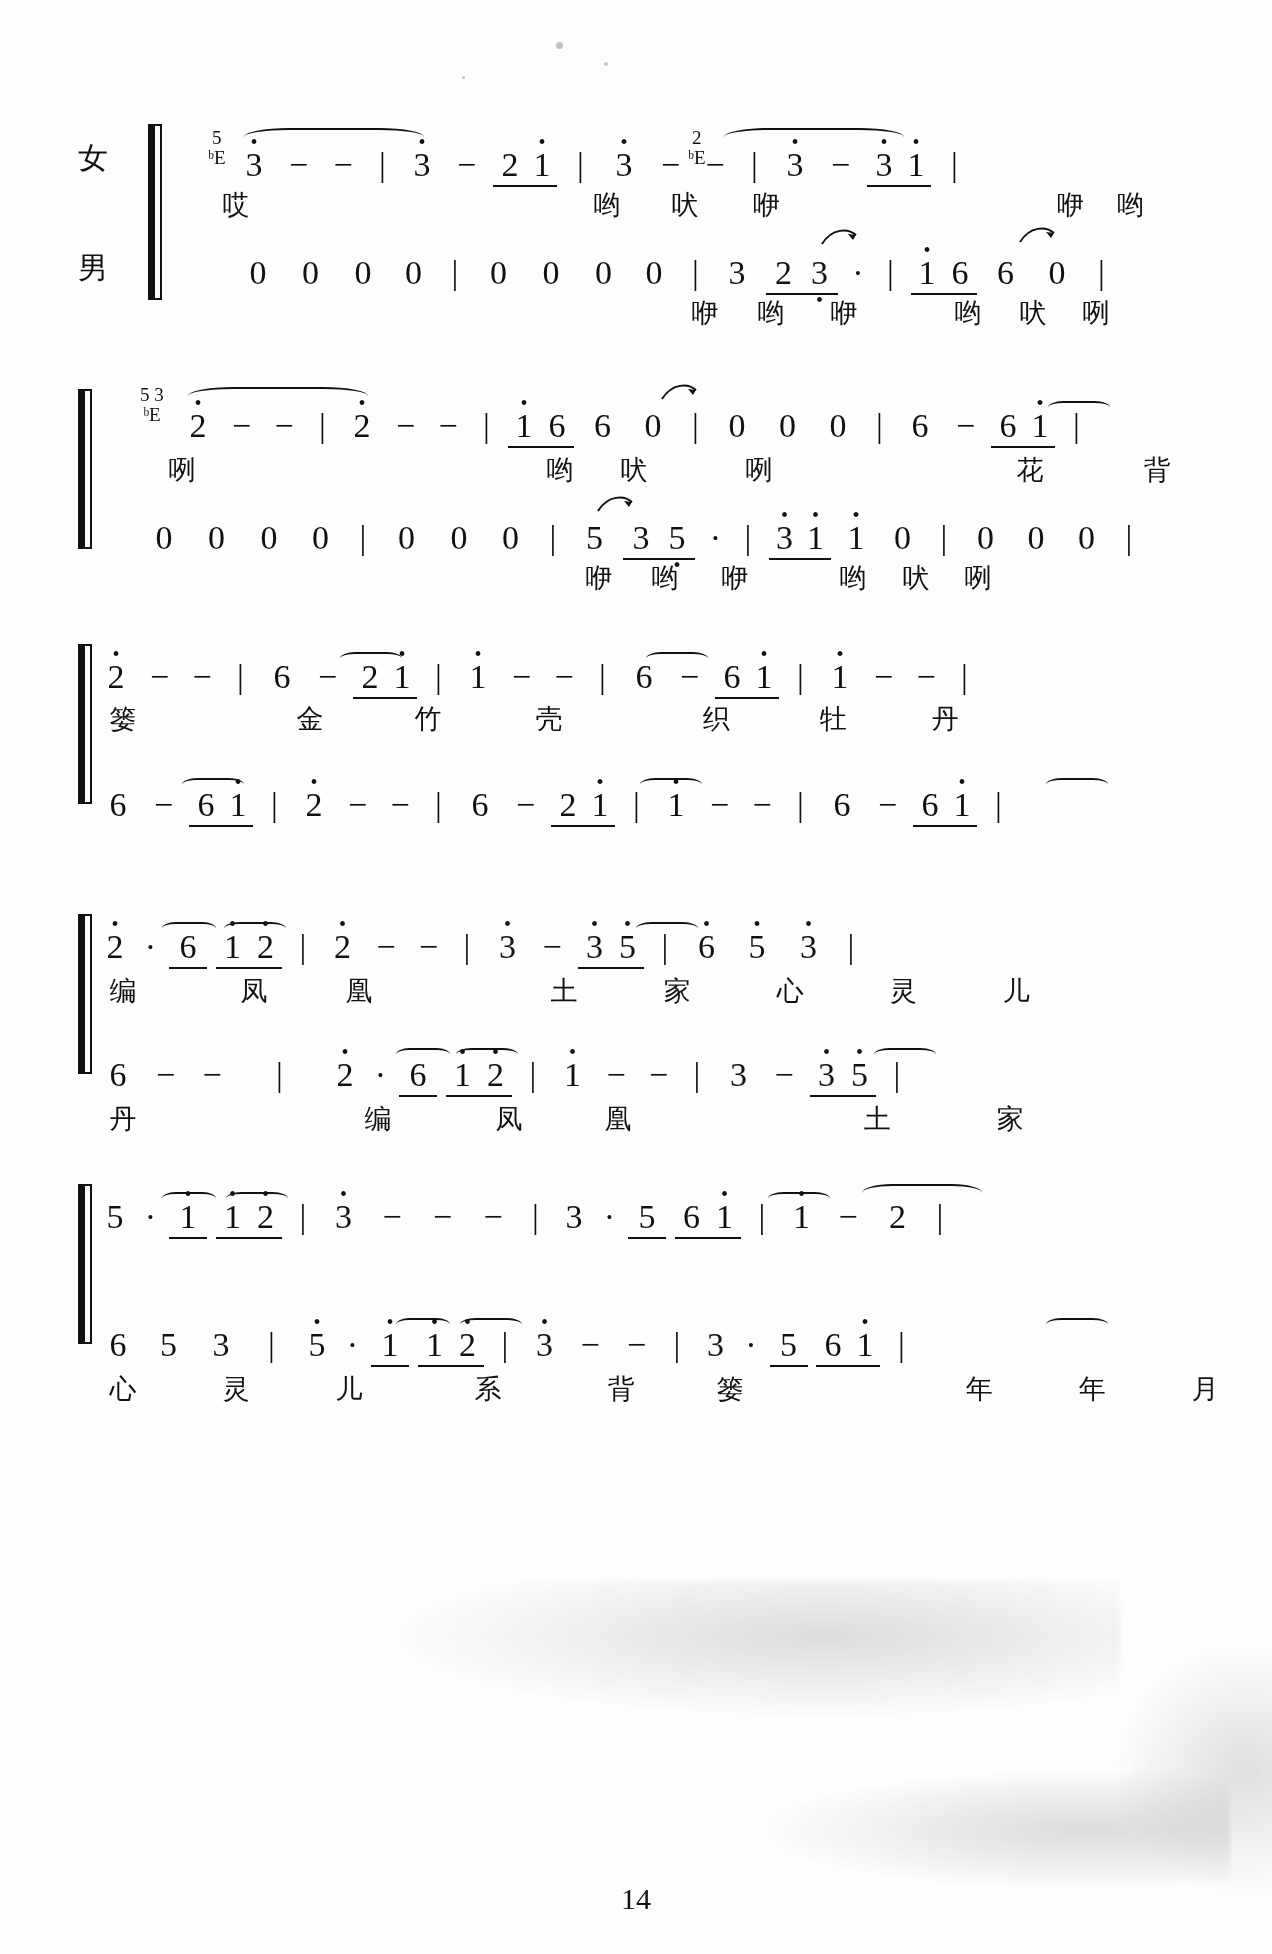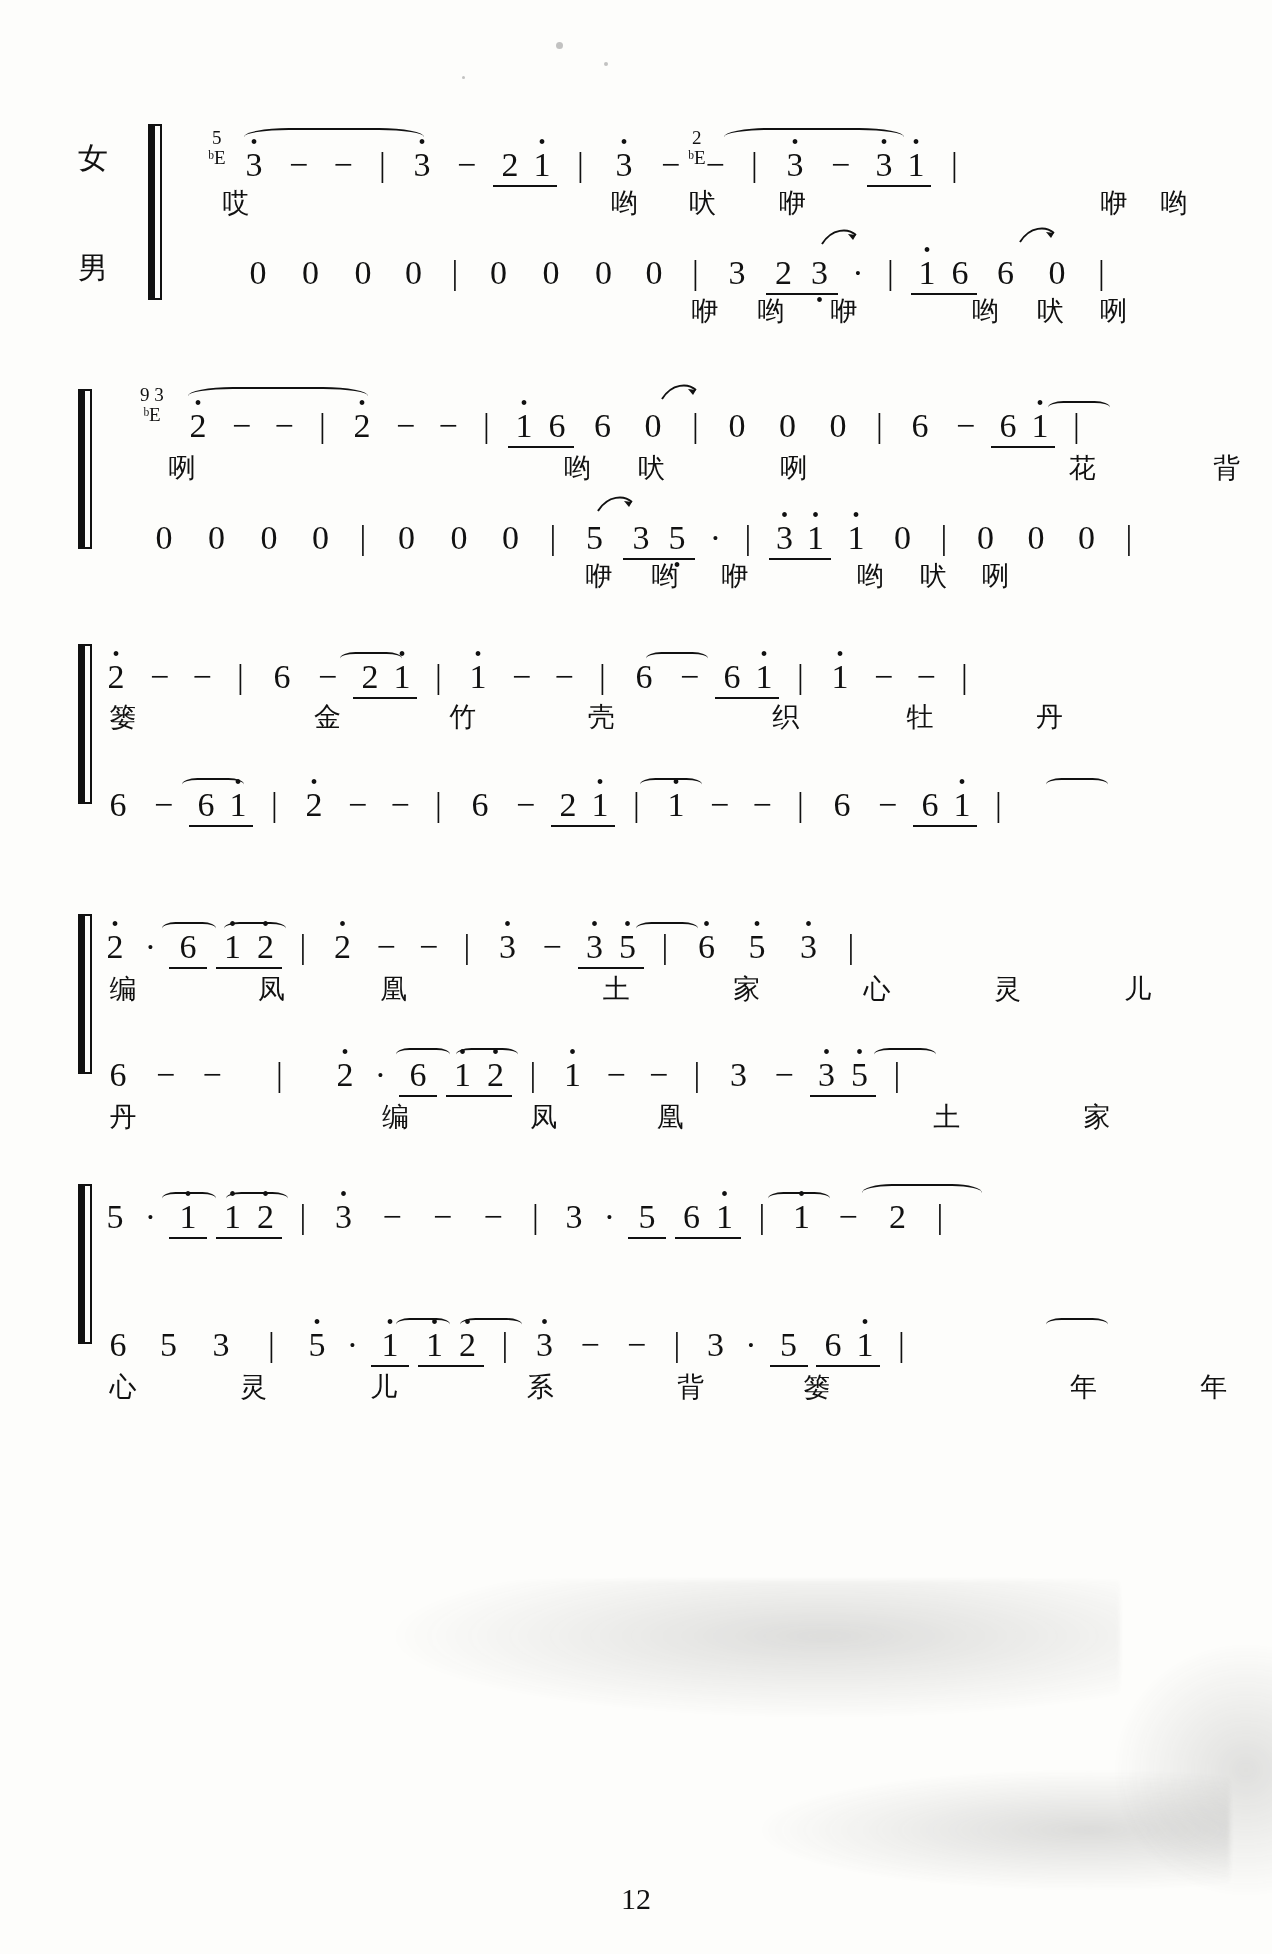--- a/index.html
+++ b/index.html
@@ -101,21 +101,21 @@
   }
   .under1 {
     border-bottom: 2px solid #111;
     padding-bottom: 3px;
   }
 
   
   .lyrics {
     position: absolute;
     white-space: nowrap;
-    font-family: Liberation Mono, monospace;
+    font-family: Liberation Sans, sans-serif;
     font-size: 27px;
     line-height: 1;
   }
   .lyrics span { display: inline-block; text-align: center; }
 
   
   .keymark {
     position: absolute;
     font-family: "Liberation Serif", serif;
     font-size: 19px;
@@ -281,21 +281,21 @@
   <div class="system" style="top:375px;height:230px;">
 
     <div class="bracket" style="left:78px; top:14px; height:160px;">
       <div class="thick"></div>
         <div class="thin"></div>
       <div class="cap-top"></div>
         <div class="cap-bot"></div>
     </div>
 
     <div class="keymark" style="left:140px; top:10px;">
-      <span class="top">9 3</span>
+      <span class="top">5 3</span>
       <span class="bot">ᵇE</span>
     </div>
 
     <div class="slur" style="left:188px; top:12px; width:180px;"></div>
 
     <div class="notes" style="left:180px; top:34px;">
       <span class="n dot-up" style="width:36px">2</span>
       <span class="n" style="width:34px">−</span>
       <span class="n" style="width:34px">−</span>
       <span class="n" style="width:26px">|</span>
@@ -624,14 +624,14 @@
     </div>
   </div>
 
   <div class="smudge a"></div>
   <div class="smudge b"></div>
   <div class="smudge c"></div>
   <div class="speck" style="left:556px; top:42px; width:7px; height:7px;"></div>
   <div class="speck" style="left:604px; top:62px; width:4px; height:4px;"></div>
   <div class="speck" style="left:462px; top:76px; width:3px; height:3px;"></div>
 
-  <div class="pagenum" style="top:1882px;">12</div>
+  <div class="pagenum" style="top:1882px;">14</div>
 </div>
 
 </body></html>

